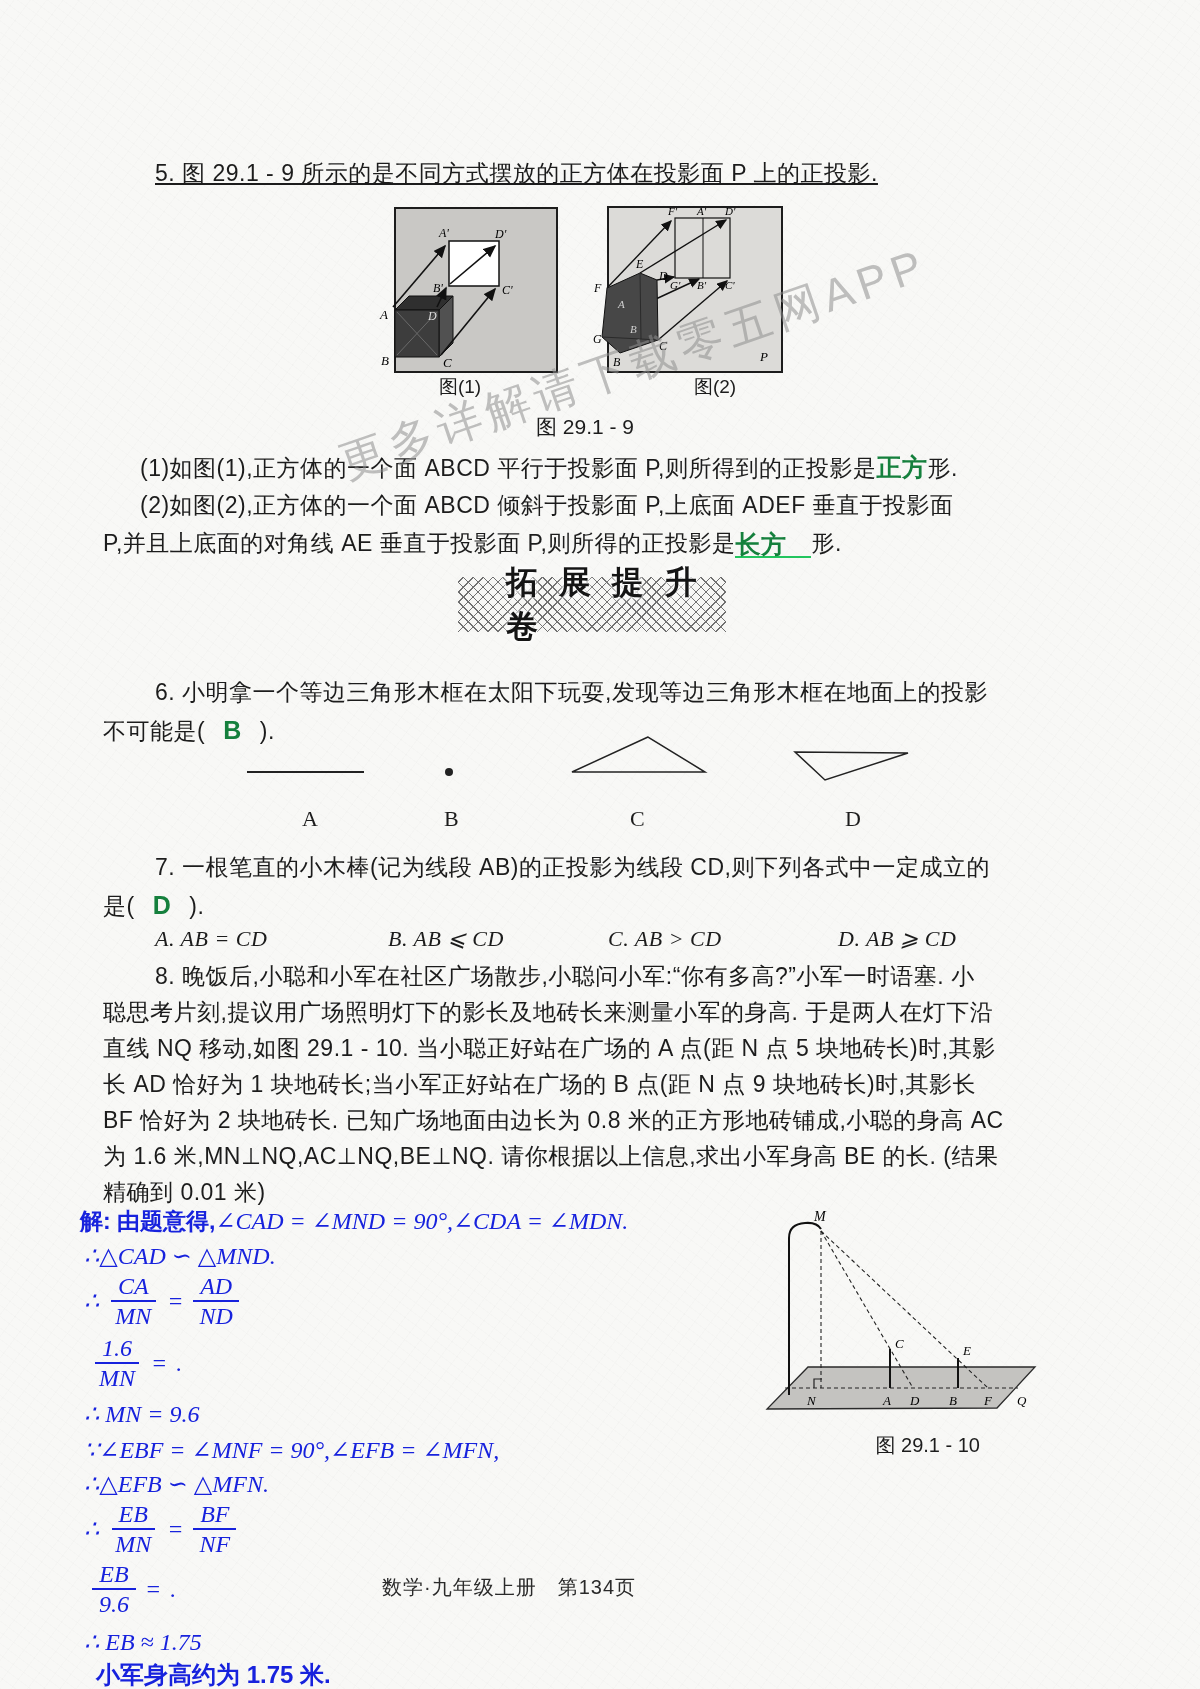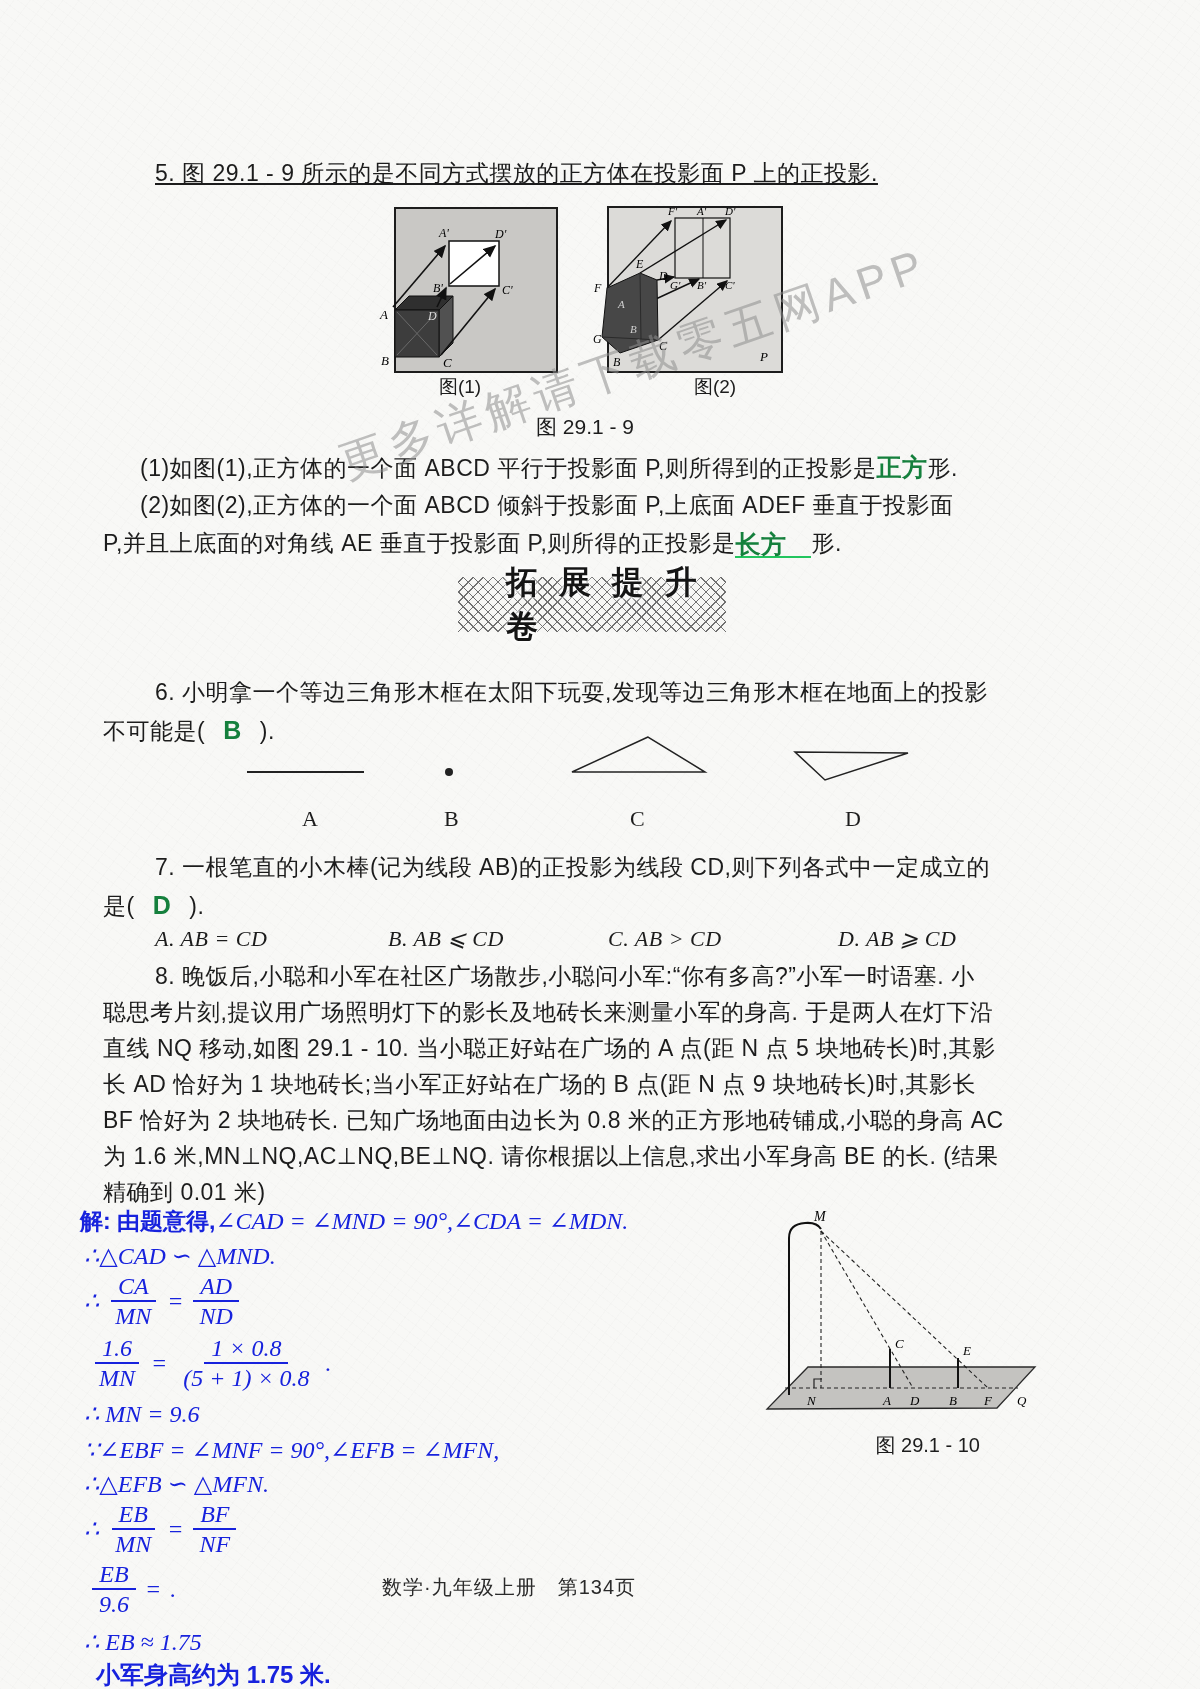--- a/index.html
+++ b/index.html
@@ -162,24 +162,20 @@
         <span class="fd">ND</span>
       </span>
   </div>
 
   <div class="eq math" style="left:92px;top:1334px;">
     <span class="frac">
         <span class="fn">1.6</span>
         <span class="fd">MN</span>
       </span>
     <span>=</span>
-    <span class="frac">
-        <span class="fn">1 × 0.8</span>
-        <span class="fd">(5 + 1) × 0.8</span>
-      </span>
     <span>.</span>
   </div>
 
   <div class="sol math" style="left:84px;top:1400px;">∴ MN = 9.6</div>
   <div class="sol math" style="left:84px;top:1436px;">∵∠EBF = ∠MNF = 90°,∠EFB = ∠MFN,</div>
   <div class="sol math" style="left:84px;top:1470px;">∴△EFB ∽ △MFN.</div>
 
   <div class="eq math" style="left:84px;top:1500px;">
     <span>∴</span>
     <span class="frac">

